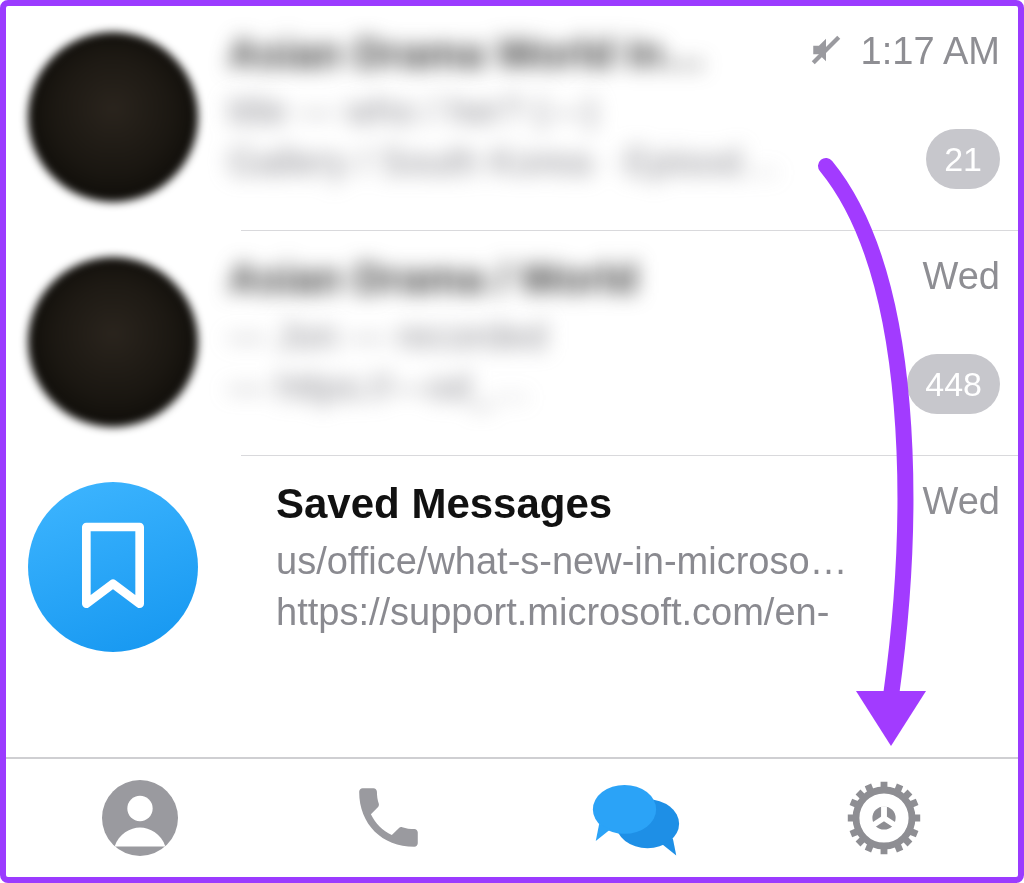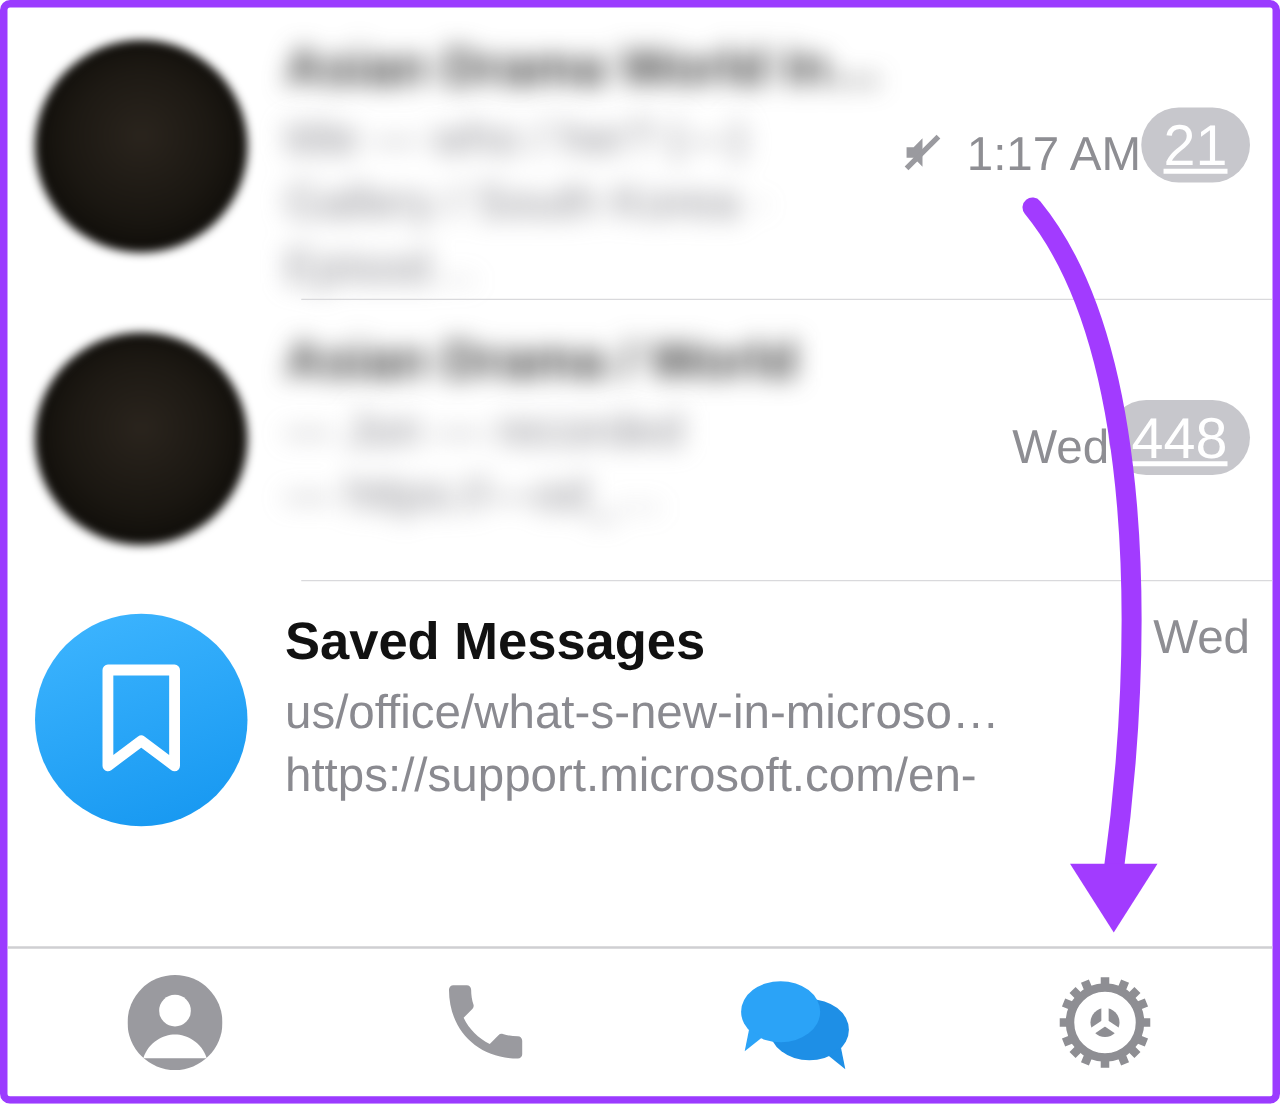--- a/index.html
+++ b/index.html
@@ -25,20 +25,21 @@
   }
   .chat-row {
     display: flex;
     align-items: flex-start;
     padding: 18px 18px 0 22px;
     position: relative;
     min-height: 225px;
   }
   .chat-row.short {
     min-height: 200px;
+    gap: 48px;
   }
   .sep {
     position: absolute;
     left: 235px;
     right: 0;
     bottom: 0;
     height: 1px;
     background: #d9d9dc;
   }
   .full-sep {
@@ -85,44 +86,43 @@
     font-size: 38px;
     color: #8a8a90;
     line-height: 1.35;
     margin-top: 8px;
     overflow: hidden;
   }
   .chat-preview.blur { filter: blur(10px); }
   .meta {
     flex: 0 0 auto;
     display:flex;
-    flex-direction: row;
+    flex-direction: column;
     align-items: flex-end;
     margin-left: 8px;
     padding-top: 6px;
   }
   .time {
     font-size: 38px;
     color: #8e8e93;
   }
   .mute-and-time { display:flex; align-items:center; gap:18px; }
   .badge {
     margin-top: 56px;
     min-width: 66px;
     height: 60px;
     border-radius: 30px;
     background: #c7c7cc;
     color: #fff;
-    font-size: 46px;
+    font-size: 34px;
     font-weight: 500;
     display:flex;
     align-items:center;
     justify-content:center;
     padding: 0 18px;
-    text-decoration: underline;
   }
   .tabbar {
     position: absolute;
     left:0; right:0; bottom:0;
     height: 118px;
     display:flex;
     align-items:center;
     justify-content: space-around;
     padding: 0 10px;
   }

